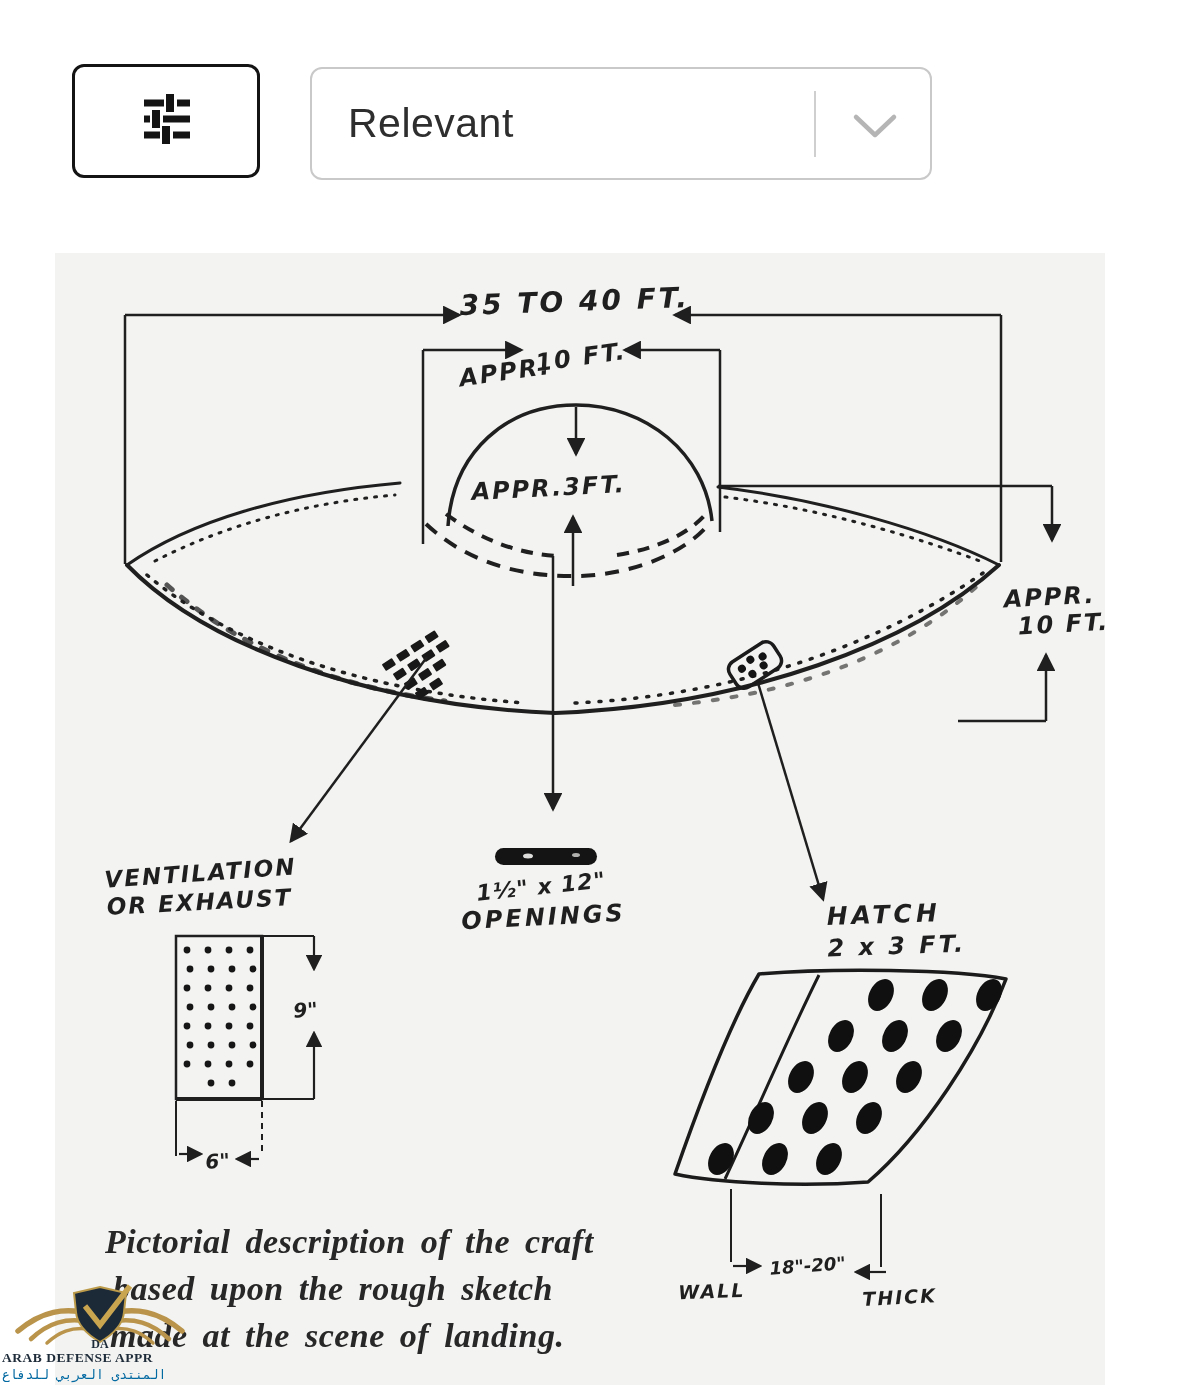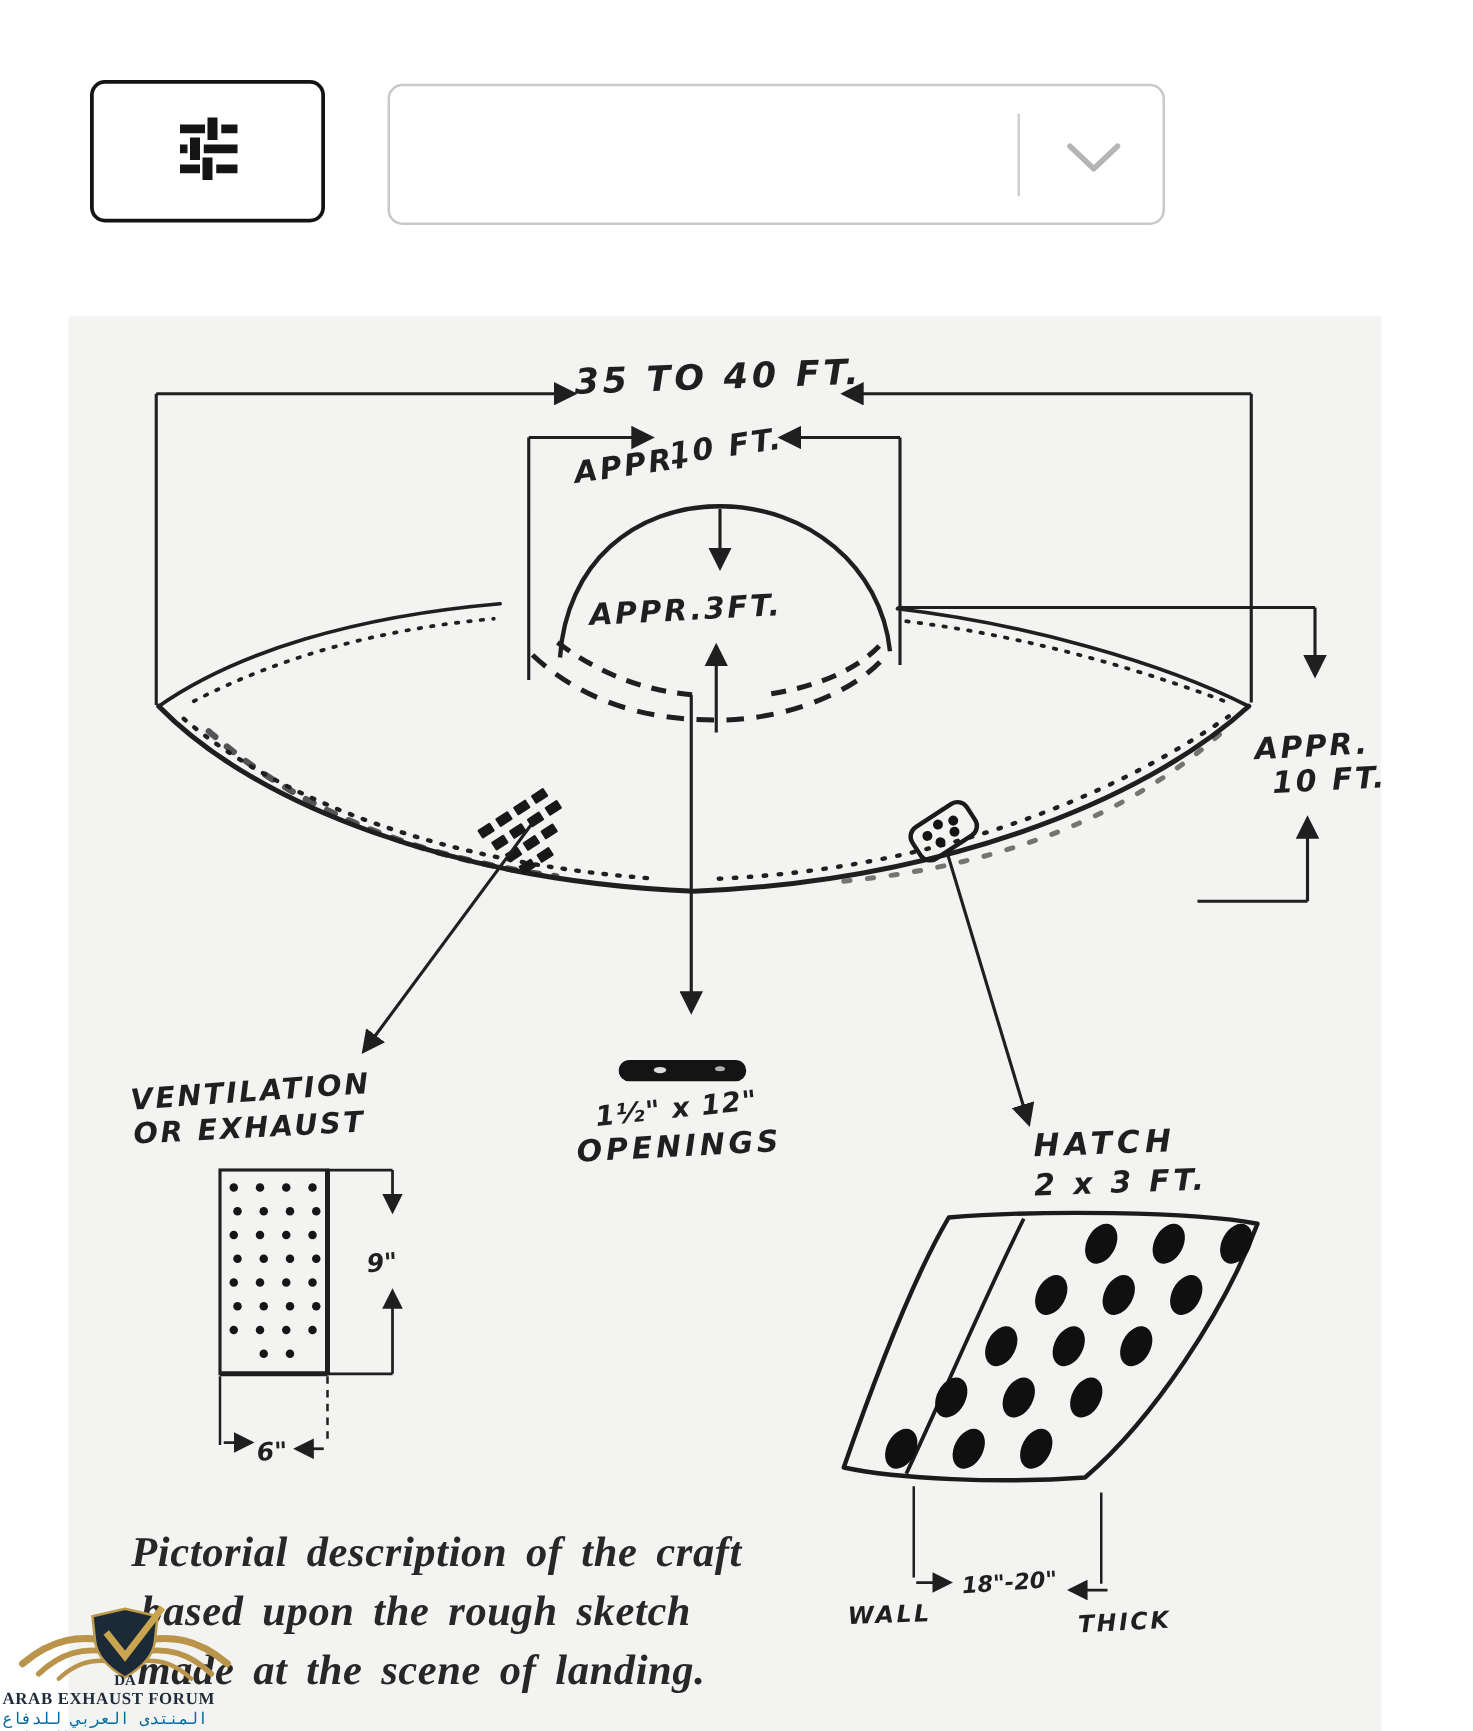--- a/index.html
+++ b/index.html
@@ -44,20 +44,21 @@
         <g fill="#141414">
           <rect x="29" y="3" width="8" height="18"></rect>
           <rect x="15" y="19" width="8" height="18"></rect>
           <rect x="25" y="35" width="8" height="18"></rect>
         </g>
       </svg>
     </span>
   </div>
 
   <div class="sort-dd">
+    <span class="sort-value">Relevant</span>
     <span class="dd-divider"></span>
     <span class="dd-chevron">
       <svg width="46" height="30" viewBox="0 0 46 30" fill="none">
         <polyline points="4,6 23,24 42,6" stroke="#b5b5b5" stroke-width="4.5" stroke-linecap="round" stroke-linejoin="round"></polyline>
       </svg>
     </span>
   </div>
 </div>
 
 <div class="scan">
@@ -258,15 +259,15 @@
       <path d="M88,38 C64,33 46,39 29,55" stroke-width="4.5"></path>
       <path d="M86,45 C69,43 57,48 45,59" stroke-width="3.5"></path>
       <path d="M106,30 C134,23 156,27 180,47" stroke-width="5.5"></path>
       <path d="M108,38 C132,33 150,39 167,55" stroke-width="4.5"></path>
       <path d="M110,45 C127,43 139,48 151,59" stroke-width="3.5"></path>
     </g>
     <path d="M98,3 L124,9 L122,28 C121,41 110,51 98,58 C86,51 75,41 74,28 L72,9 Z" fill="#1c2a38" stroke="#bb9a4a" stroke-width="2"></path>
     <path d="M83,22 L98,41 L128,2" stroke="#c9a550" stroke-width="5.5" fill="none"></path>
     <text x="98" y="64" font-size="12" font-weight="bold" text-anchor="middle" fill="#1c2a38" font-family="Liberation Serif, serif">DA</text>
   </svg>
-  <div class="wm-title">ARAB EXHAUST FORUM</div>
+  <div class="wm-title">ARAB DEFENSE APPR</div>
   <div class="wm-ar">المنتدى العربي للدفاع والتسليح</div>
 </div>
 
 </body></html>

